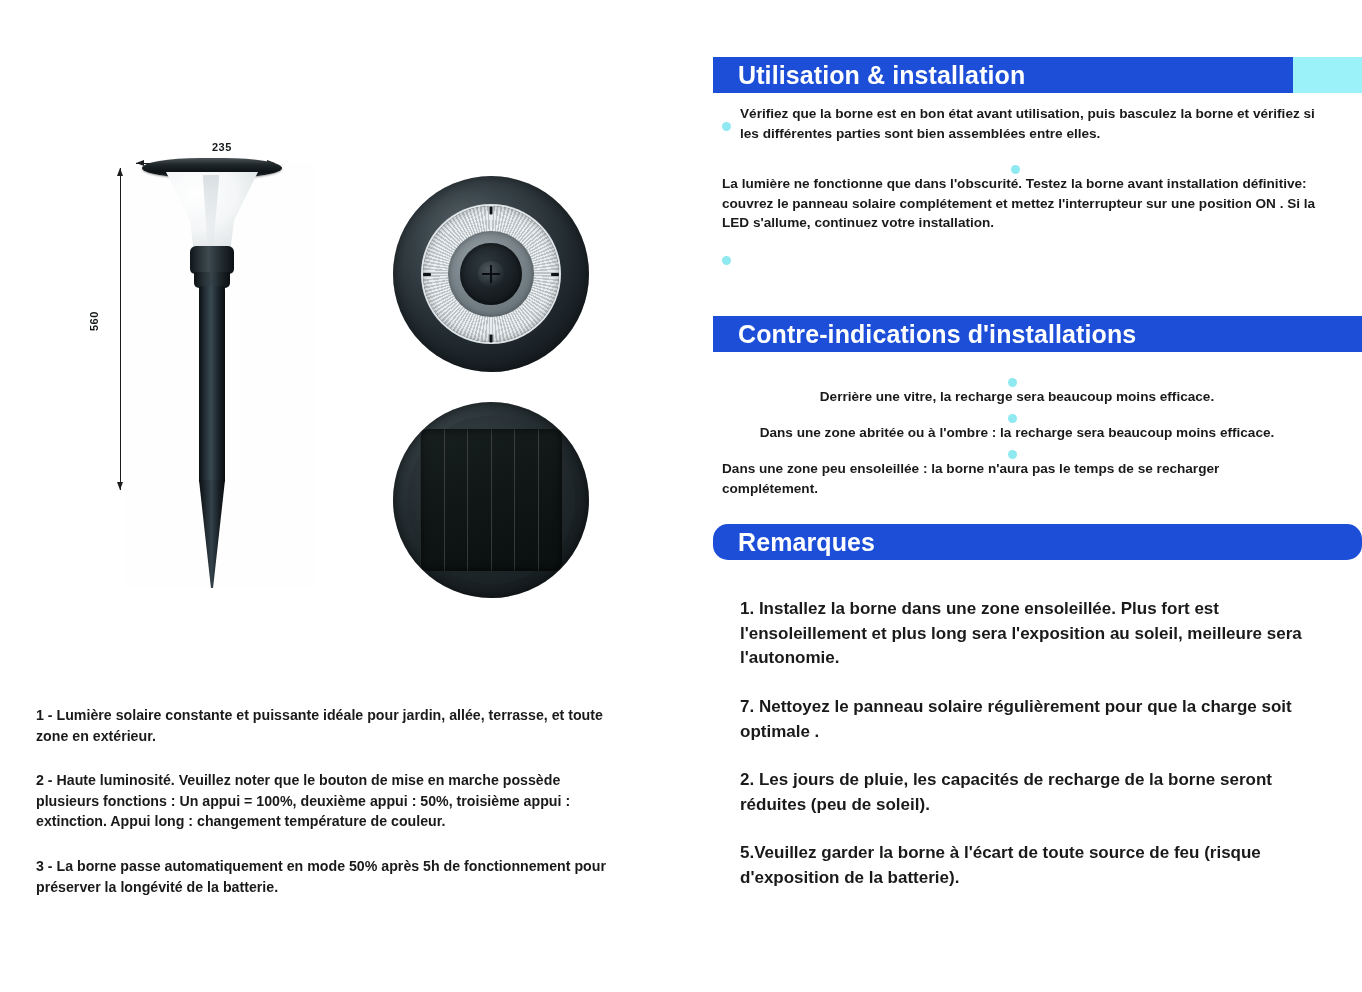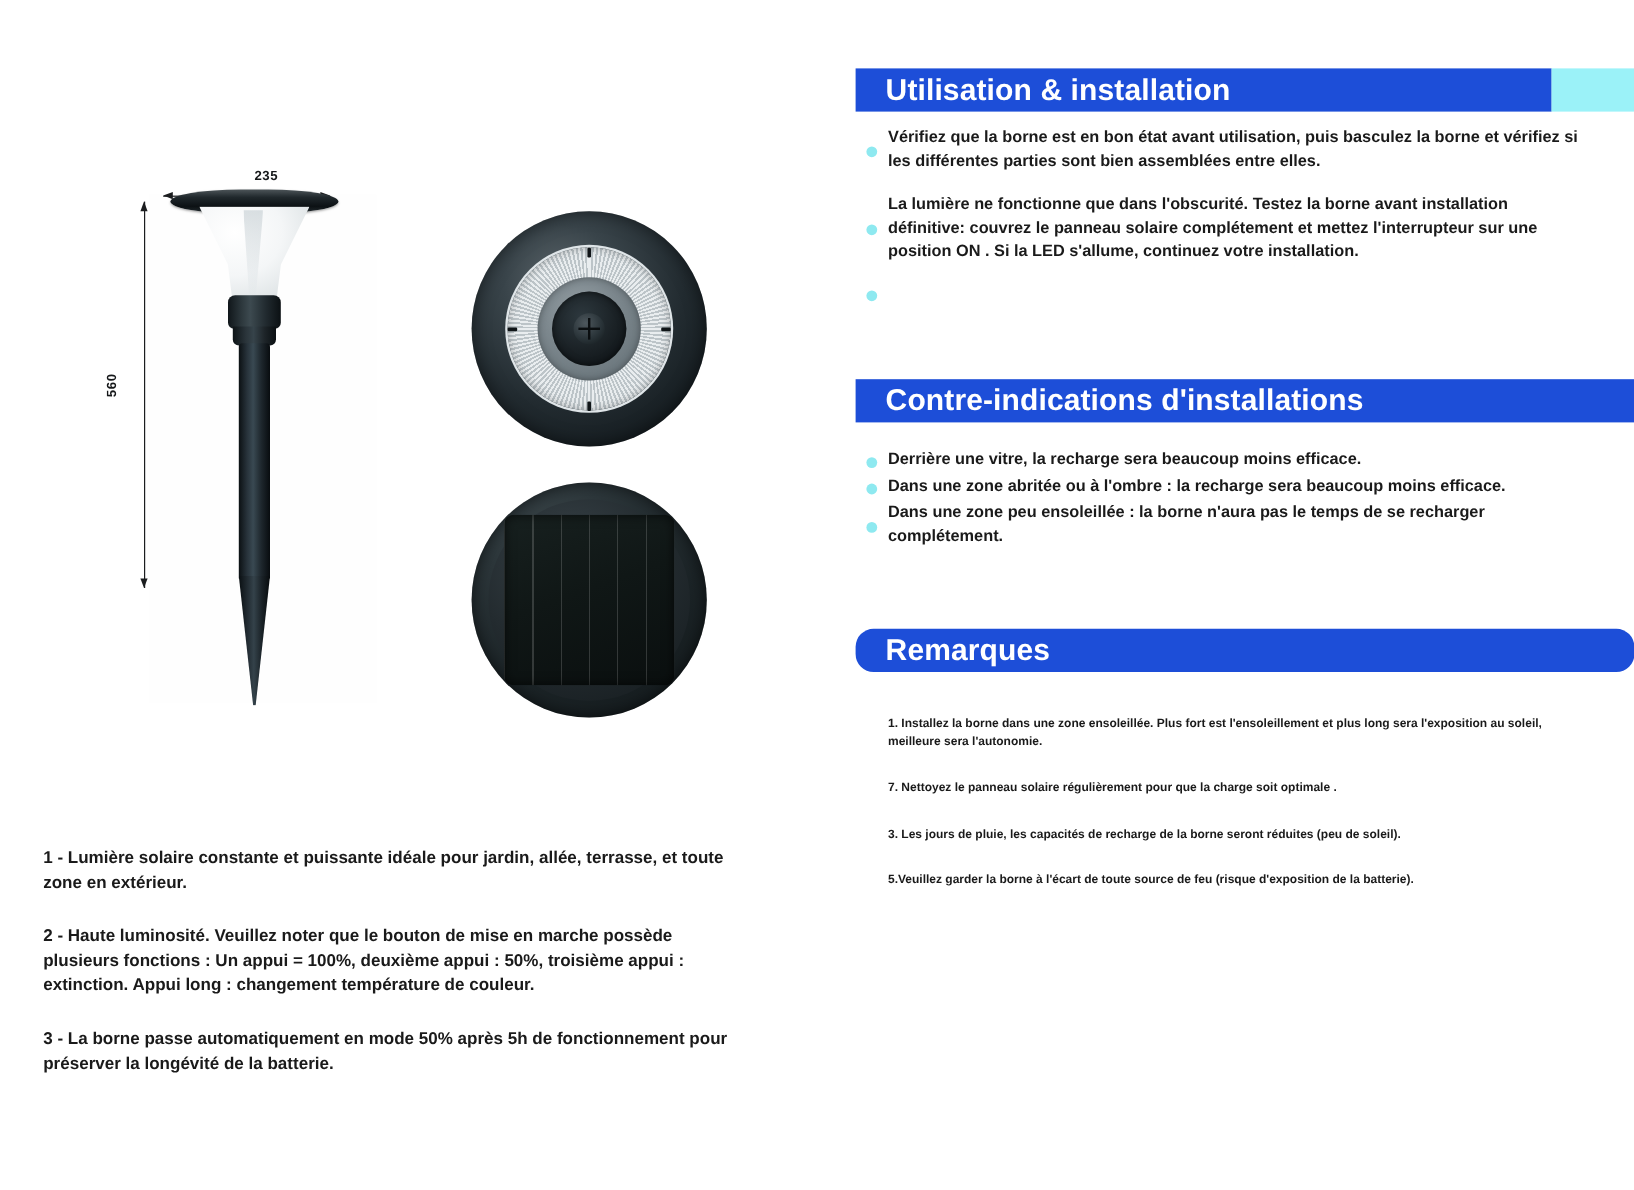--- a/index.html
+++ b/index.html
@@ -308,30 +308,30 @@
   }
   .bullet-text {
     font-size: 13.6px;
     font-weight: 700;
     line-height: 1.46;
     color: #1a1a1a;
   }
 
   .list-util   { top: 104px; width: 595px; }
   .list-contre { top: 373px; width: 590px; }
-  .list-contre .bullet-row { margin-bottom: 2px; }
+  .list-contre .bullet-row { margin-bottom: 2px; flex-direction: column; }
 
   .remark-list {
     position: absolute;
     left: 740px; top: 597px;
     width: 588px;
   }
   .remark-list p {
     margin: 0 0 24px 0;
-    font-size: 10px;
+    font-size: 17px;
     font-weight: 700;
     line-height: 1.45;
     color: #1a1a1a;
   }
   .remark-list p:last-child { margin-bottom: 0; }
 </style>
 </head>
 <body>
 
 <div class="left-col">
@@ -385,21 +385,21 @@
     <span class="bar-title">Utilisation &amp; installation</span>
   </div>
   <div class="bar-util-ext"></div>
 </div>
 
 <div class="bullet-list list-util">
   <div class="bullet-row">
     <span class="bullet-dot"></span>
     <span class="bullet-text">Vérifiez que la borne est en bon état avant utilisation, puis basculez la borne et vérifiez si les différentes parties sont bien assemblées entre elles.</span>
   </div>
-  <div class="bullet-row" style="margin-bottom:18px;">
+  <div class="bullet-row" style="margin-bottom:18px;flex-direction:column;">
     <span class="bullet-dot"></span>
     <span class="bullet-text">La lumière ne fonctionne que dans l'obscurité. Testez la borne avant installation définitive: couvrez le panneau solaire complétement et mettez l'interrupteur sur une position ON . Si la LED s'allume, continuez votre installation.</span>
   </div>
   <div class="bullet-row">
     <span class="bullet-dot"></span>
   </div>
 </div>
 
 <div class="section-bar bar-contre" style="left:713px;">
   <span class="bar-title">Contre-indications d'installations</span>
@@ -420,15 +420,15 @@
   </div>
 </div>
 
 <div class="section-bar bar-remark" style="left:713px;border-radius:15px;">
   <span class="bar-title">Remarques</span>
 </div>
 
 <div class="remark-list">
   <p>1. Installez la borne dans une zone ensoleillée. Plus fort est l'ensoleillement et plus long sera l'exposition au soleil, meilleure sera l'autonomie.</p>
   <p>7. Nettoyez le panneau solaire régulièrement pour que la charge soit optimale .</p>
-  <p>3. Les jours de pluie, les capacités de recharge de la borne seront réduites (peu de soleil).</p>
+  <p>2. Les jours de pluie, les capacités de recharge de la borne seront réduites (peu de soleil).</p>
   <p>5.Veuillez garder la borne à l'écart de toute source de feu (risque d'exposition de la batterie).</p>
 </div>
 
 </body></html>

